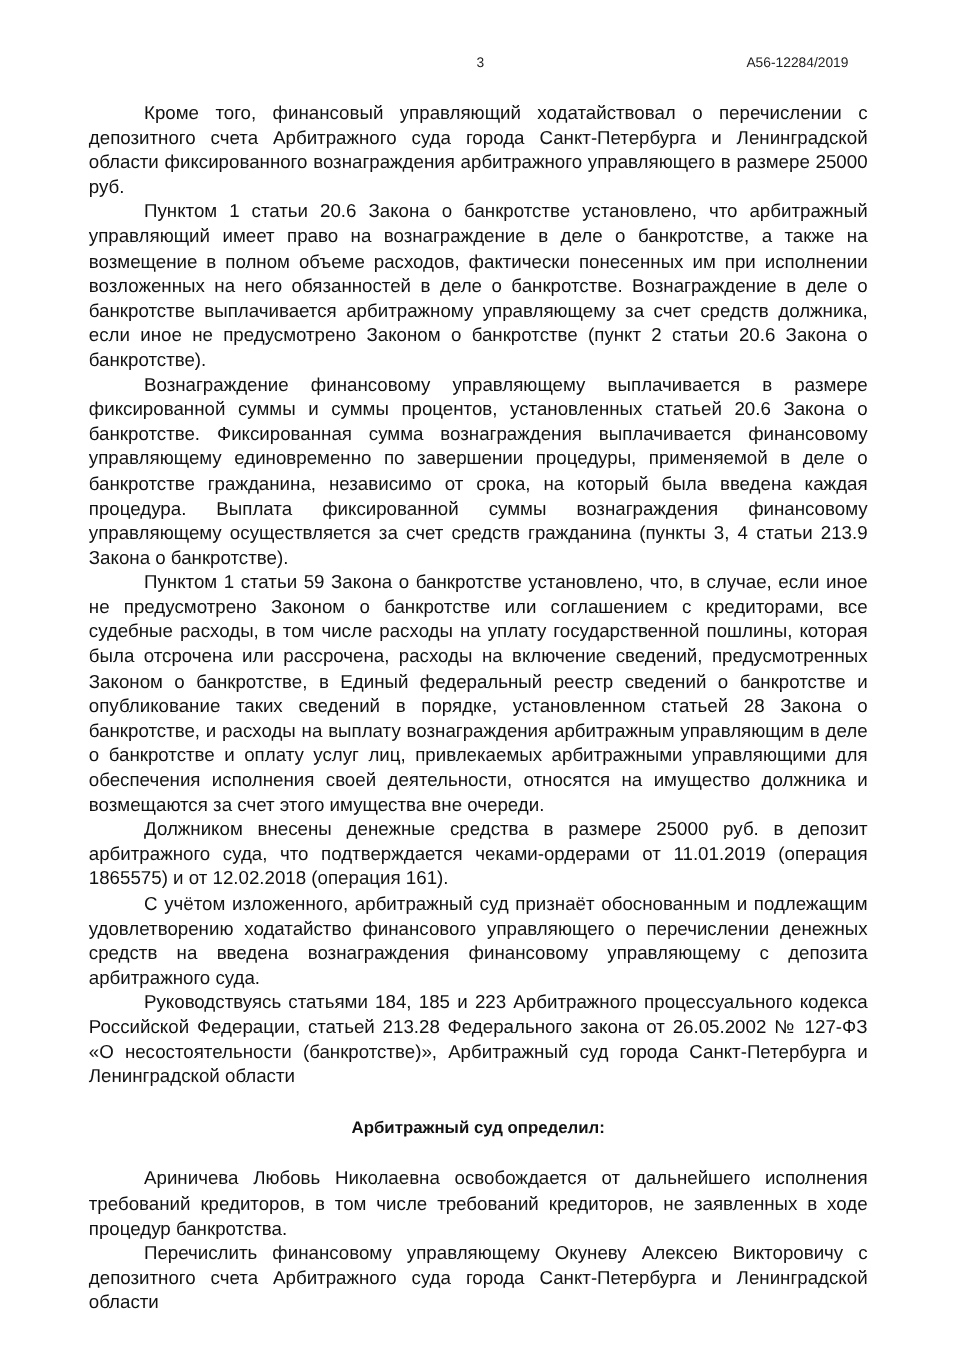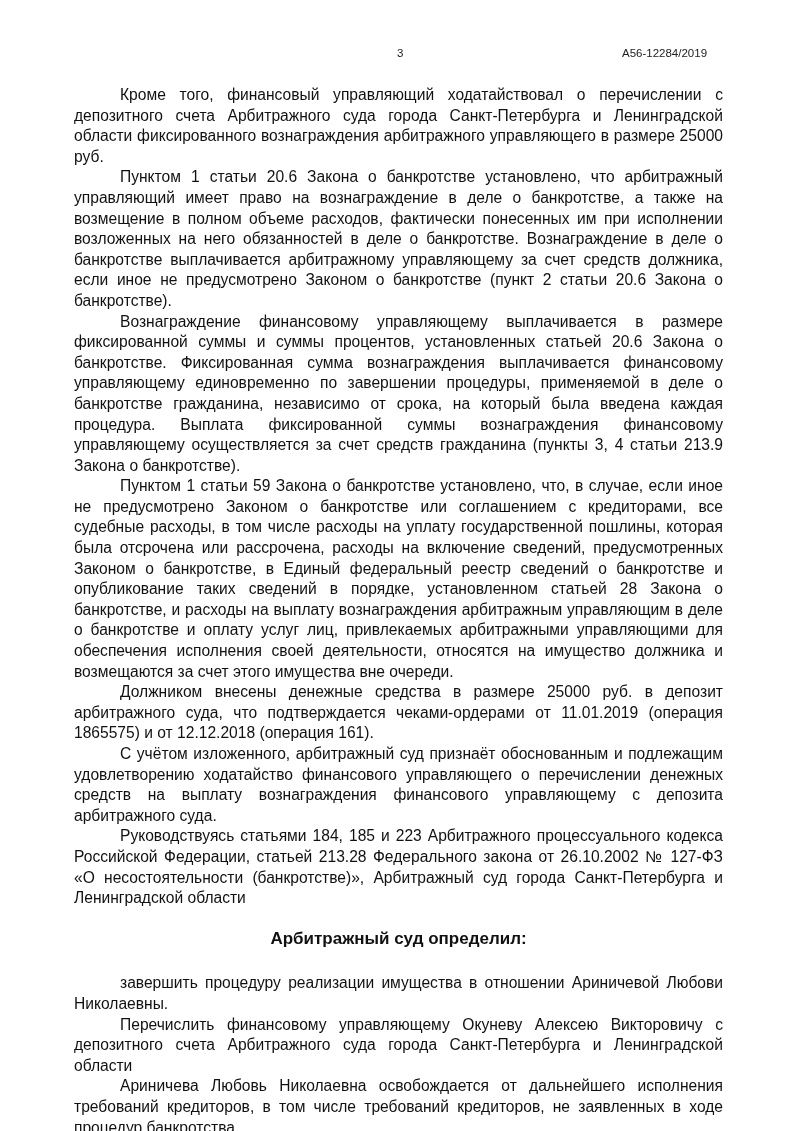--- a/index.html
+++ b/index.html
@@ -47,41 +47,40 @@
   .doc-body p {
     margin: 0;
     text-align: justify;
     text-indent: 46px;
     hyphens: none;
   }
   .doc-heading {
     margin: 0;
     text-align: center;
     font-weight: bold;
-    font-size: 17px;
+    font-size: 14px;
     line-height: 20.6px;
     padding-top: 20px;
     padding-bottom: 24px;
   }
 </style>
 </head>
 <body>
 
 <div class="page-header">
   <span class="page-number">3</span>
   <span class="case-number">А56-12284/2019</span>
 </div>
 
 <div class="doc-body">
   <p>Кроме того, финансовый управляющий ходатайствовал о перечислении с депозитного счета Арбитражного суда города Санкт-Петербурга и Ленинградской области фиксированного вознаграждения арбитражного управляющего в размере 25000 руб.</p>
   <p>Пунктом 1 статьи 20.6 Закона о банкротстве установлено, что арбитражный управляющий имеет право на вознаграждение в деле о банкротстве, а также на возмещение в полном объеме расходов, фактически понесенных им при исполнении возложенных на него обязанностей в деле о банкротстве. Вознаграждение в деле о банкротстве выплачивается арбитражному управляющему за счет средств должника, если иное не предусмотрено Законом о банкротстве (пункт 2 статьи 20.6 Закона о банкротстве).</p>
   <p>Вознаграждение финансовому управляющему выплачивается в размере фиксированной суммы и суммы процентов, установленных статьей 20.6 Закона о банкротстве. Фиксированная сумма вознаграждения выплачивается финансовому управляющему единовременно по завершении процедуры, применяемой в деле о банкротстве гражданина, независимо от срока, на который была введена каждая процедура. Выплата фиксированной суммы вознаграждения финансовому управляющему осуществляется за счет средств гражданина (пункты 3, 4 статьи 213.9 Закона о банкротстве).</p>
   <p>Пунктом 1 статьи 59 Закона о банкротстве установлено, что, в случае, если иное не предусмотрено Законом о банкротстве или соглашением с кредиторами, все судебные расходы, в том числе расходы на уплату государственной пошлины, которая была отсрочена или рассрочена, расходы на включение сведений, предусмотренных Законом о банкротстве, в Единый федеральный реестр сведений о банкротстве и опубликование таких сведений в порядке, установленном статьей 28 Закона о банкротстве, и расходы на выплату вознаграждения арбитражным управляющим в деле о банкротстве и оплату услуг лиц, привлекаемых арбитражными управляющими для обеспечения исполнения своей деятельности, относятся на имущество должника и возмещаются за счет этого имущества вне очереди.</p>
-  <p>Должником внесены денежные средства в размере 25000 руб. в депозит арбитражного суда, что подтверждается чеками-ордерами от 11.01.2019 (операция 1865575) и от 12.12.2018 (операция 161).</p>
-  <p>С учётом изложенного, арбитражный суд признаёт обоснованным и подлежащим удовлетворению ходатайство финансового управляющего о перечислении денежных средств на выплату вознаграждения финансового управляющему с депозита арбитражного суда.</p>
-  <p>Руководствуясь статьями 184, 185 и 223 Арбитражного процессуального кодекса Российской Федерации, статьей 213.28 Федерального закона от 26.10.2002 № 127-ФЗ «О несостоятельности (банкротстве)», Арбитражный суд города Санкт-Петербурга и Ленинградской области</p>
+  <p>Должником внесены денежные средства в размере 25000 руб. в депозит арбитражного суда, что подтверждается чеками-ордерами от 11.01.2019 (операция 1865575) и от 12.02.2018 (операция 161).</p>
+  <p>С учётом изложенного, арбитражный суд признаёт обоснованным и подлежащим удовлетворению ходатайство финансового управляющего о перечислении денежных средств на введена вознаграждения финансовому управляющему с депозита арбитражного суда.</p>
+  <p>Руководствуясь статьями 184, 185 и 223 Арбитражного процессуального кодекса Российской Федерации, статьей 213.28 Федерального закона от 26.05.2002 № 127-ФЗ «О несостоятельности (банкротстве)», Арбитражный суд города Санкт-Петербурга и Ленинградской области</p>
 
   <div class="doc-heading">Арбитражный суд определил:</div>
 
-  <p>завершить процедуру реализации имущества в отношении Ариничевой Любови Николаевны.</p>
+  <p>Ариничева Любовь Николаевна освобождается от дальнейшего исполнения требований кредиторов, в том числе требований кредиторов, не заявленных в ходе процедур банкротства.</p>
   <p>Перечислить финансовому управляющему Окуневу  Алексею Викторовичу с депозитного счета Арбитражного суда города Санкт-Петербурга и Ленинградской области</p>
-  <p>Ариничева Любовь Николаевна освобождается от дальнейшего исполнения требований кредиторов, в том числе требований кредиторов, не заявленных в ходе процедур банкротства.</p>
 </div>
 
 </body></html>

